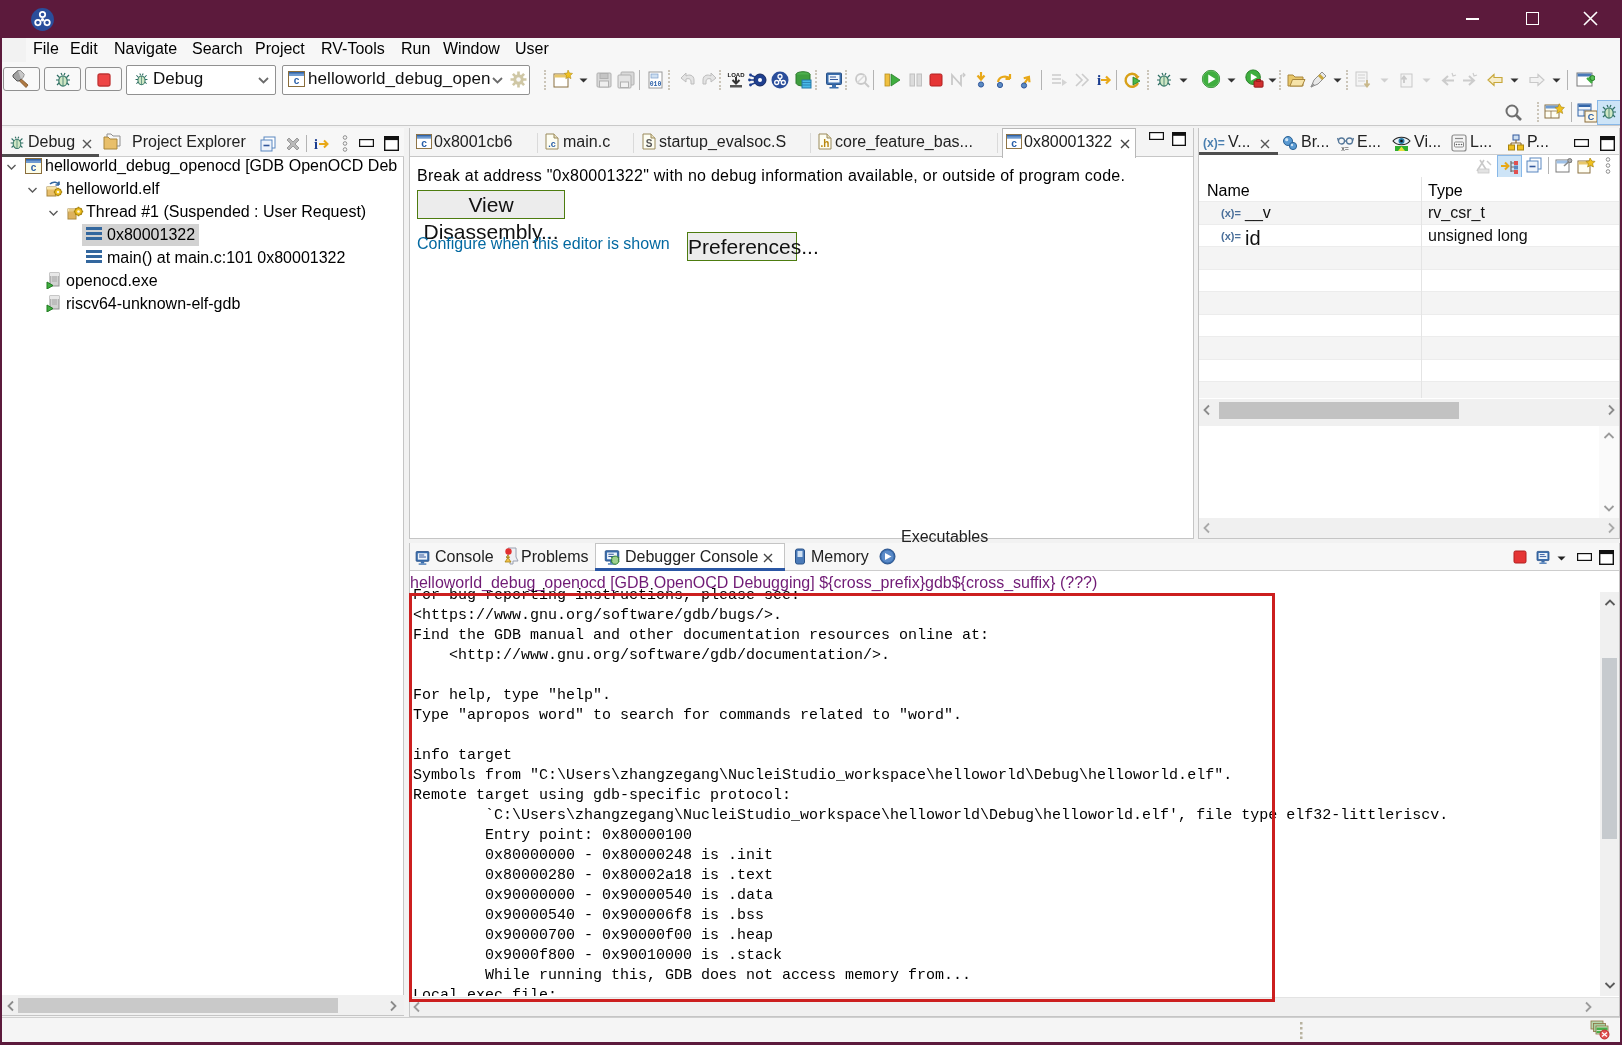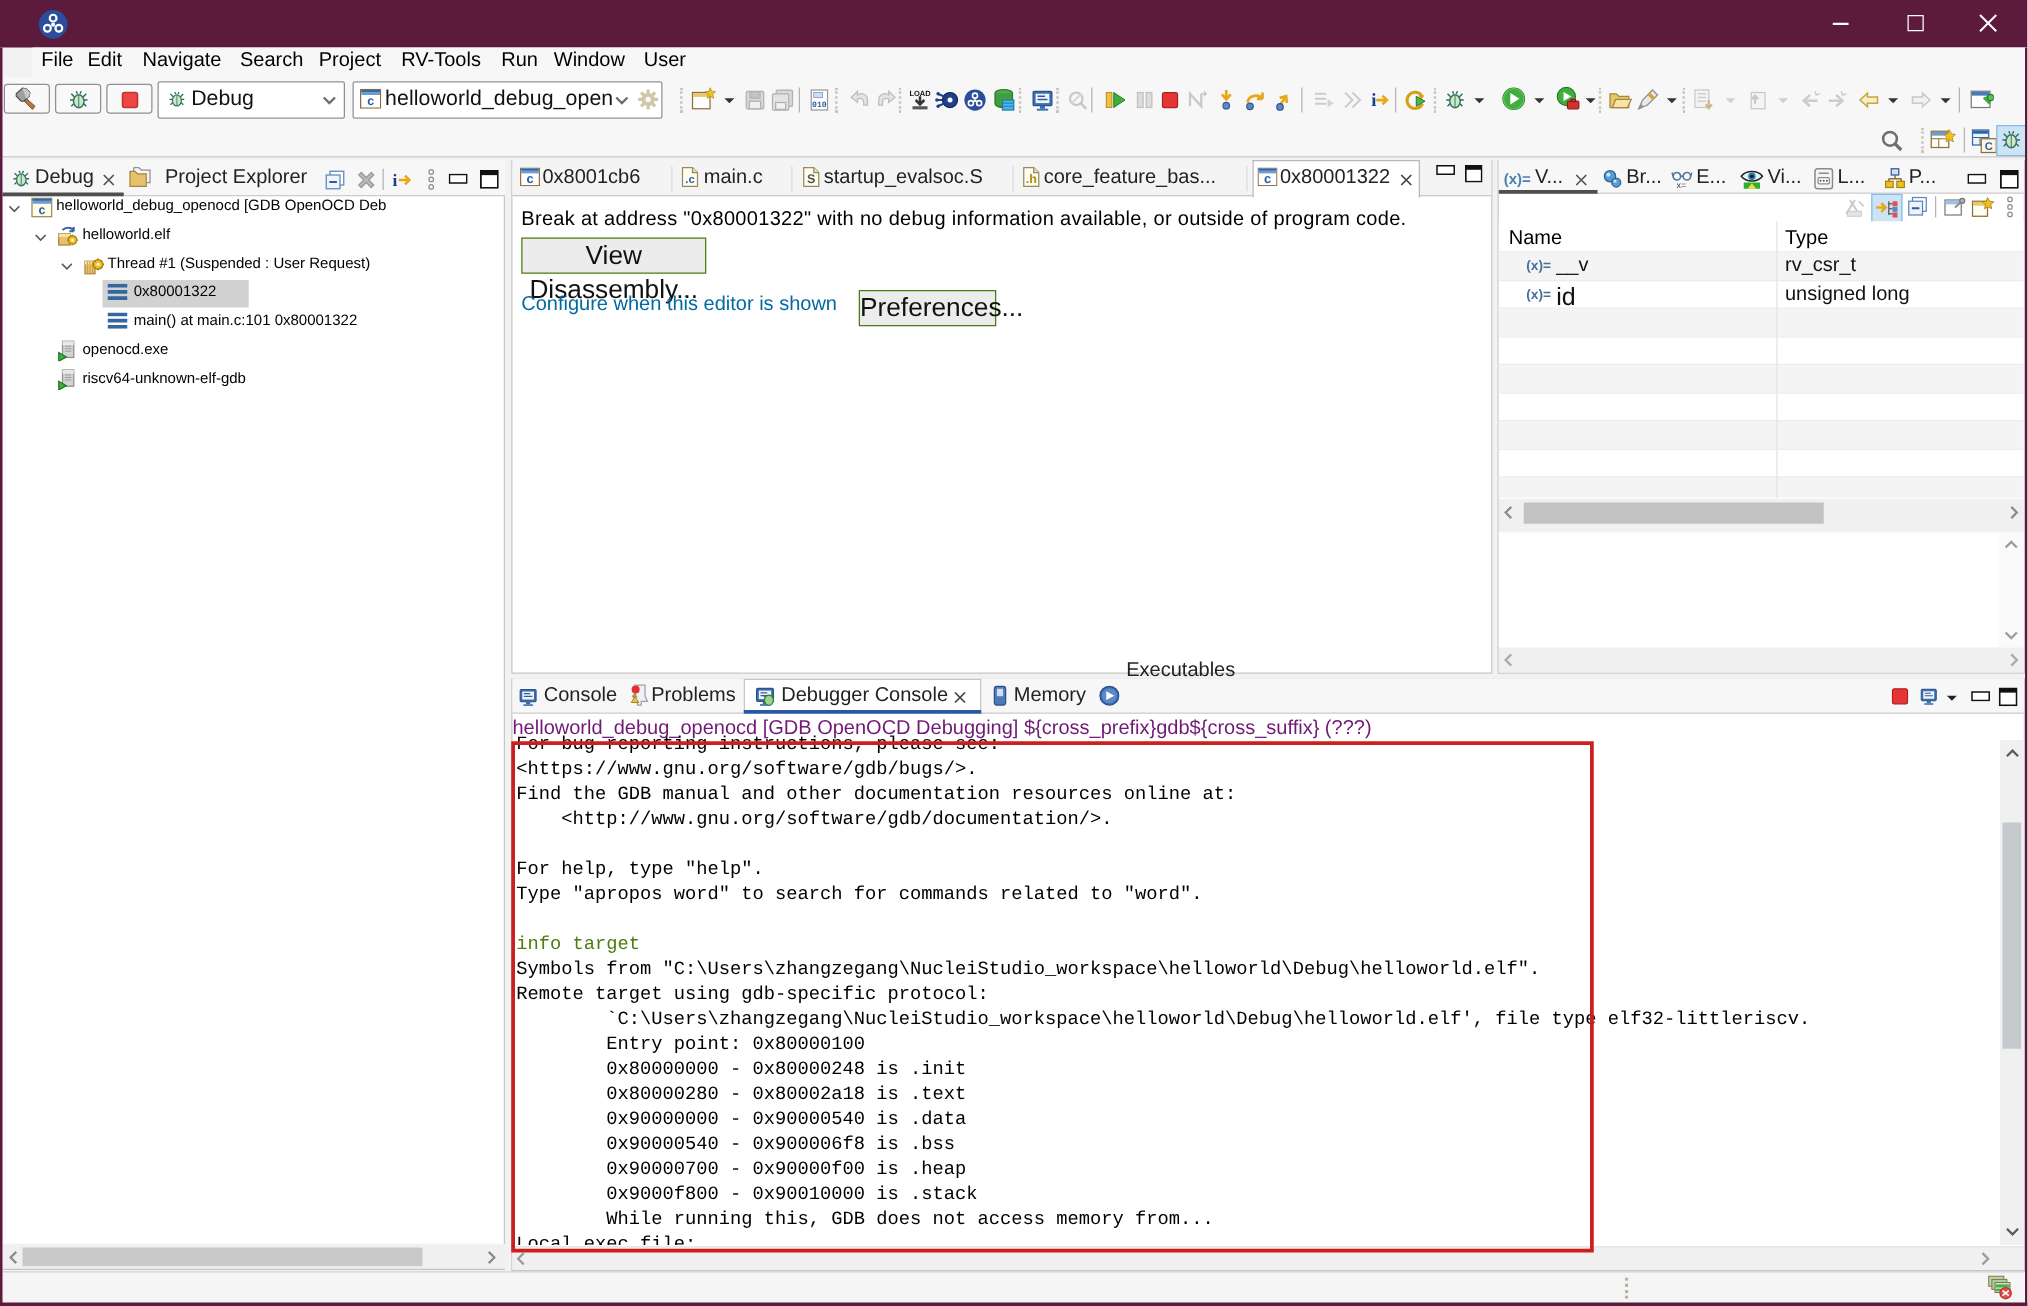--- a/index.html
+++ b/index.html
@@ -21,21 +21,21 @@
 .ico { position:absolute; width:20px; height:20px; z-index:3; }
 .dotsep { position:absolute; width:3px; border-left:2px dotted #cbc5b9; }
 .vsep { position:absolute; width:1px; background:#b3b3b3; }
 .tab { position:absolute; white-space:nowrap; font-size:16px; color:#222; }
 .sb-track { position:absolute; background:#f0f0f0; }
 .sb-thumb { position:absolute; background:#c9c9c9; }
 .mono { font-family:"Liberation Mono", monospace; }
 .gridline { position:absolute; height:1px; background:#ececec; left:0; }
 #statusbar { position:absolute; left:2px; top:1017px; width:1618px; height:25px; background:#f5f5f5; border-top:1px solid #cfcfcf; z-index:10; }
 .btn { position:absolute; background:#ececec; border:1px solid #4d7c0f; font-size:21px; color:#111; text-align:center; }
-.treerow { position:absolute; height:22px; font-size:12px; white-space:nowrap; color:#000; }
+.treerow { position:absolute; height:22px; font-size:16px; white-space:nowrap; color:#000; }
 .twisty { position:absolute; width:9px; height:6px; }
 </style>
 </head>
 <body>
 <div id="titlebar">
   <svg class="a" style="left:30px;top:7px" width="25" height="25" viewBox="0 0 24 24">
     <circle cx="12" cy="12" r="11" fill="#2a4e9b"></circle>
     <circle cx="12" cy="7.2" r="2.6" fill="none" stroke="#fff" stroke-width="1.7"></circle>
     <circle cx="7.6" cy="15" r="2.6" fill="none" stroke="#fff" stroke-width="1.7"></circle>
     <circle cx="16.4" cy="15" r="2.6" fill="none" stroke="#fff" stroke-width="1.7"></circle>
@@ -751,21 +751,21 @@
 <div class="a" style="left:410px;top:574px;font-size:16px;color:#701a75;white-space:nowrap">helloworld_debug_openocd [GDB OpenOCD Debugging] ${cross_prefix}gdb${cross_suffix} (???)</div>
 
 <div class="a mono" style="left:413px;top:586px;width:1203px;height:410px;font-size:15px;line-height:20px;white-space:pre;color:#000;overflow:hidden">For bug reporting instructions, please see:
 &lt;https://www.gnu.org/software/gdb/bugs/&gt;.
 Find the GDB manual and other documentation resources online at:
     &lt;http://www.gnu.org/software/gdb/documentation/&gt;.
 
 For help, type "help".
 Type "apropos word" to search for commands related to "word".
 
-<span style="color:#4d7c0f">info target</span>
+<span style="color:#000000">info target</span>
 Symbols from "C:\Users\zhangzegang\NucleiStudio_workspace\helloworld\Debug\helloworld.elf".
 Remote target using gdb-specific protocol:
         `C:\Users\zhangzegang\NucleiStudio_workspace\helloworld\Debug\helloworld.elf', file type elf32-littleriscv.
         Entry point: 0x80000100
         0x80000000 - 0x80000248 is .init
         0x80000280 - 0x80002a18 is .text
         0x90000000 - 0x90000540 is .data
         0x90000540 - 0x900006f8 is .bss
         0x90000700 - 0x90000f00 is .heap
         0x9000f800 - 0x90010000 is .stack

